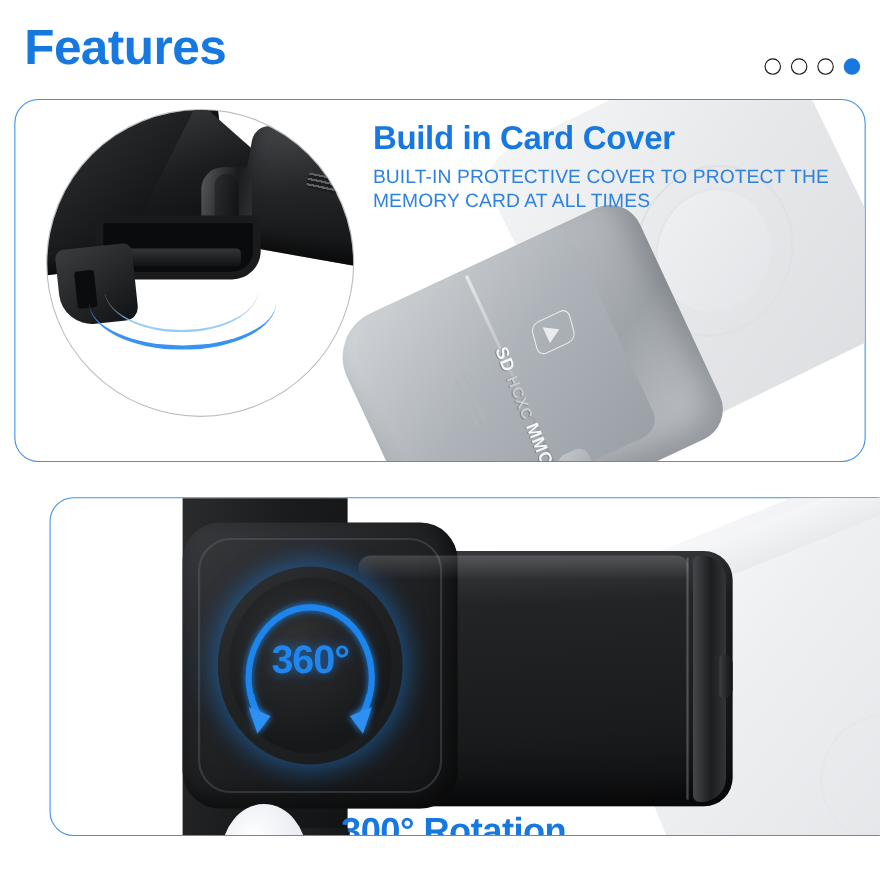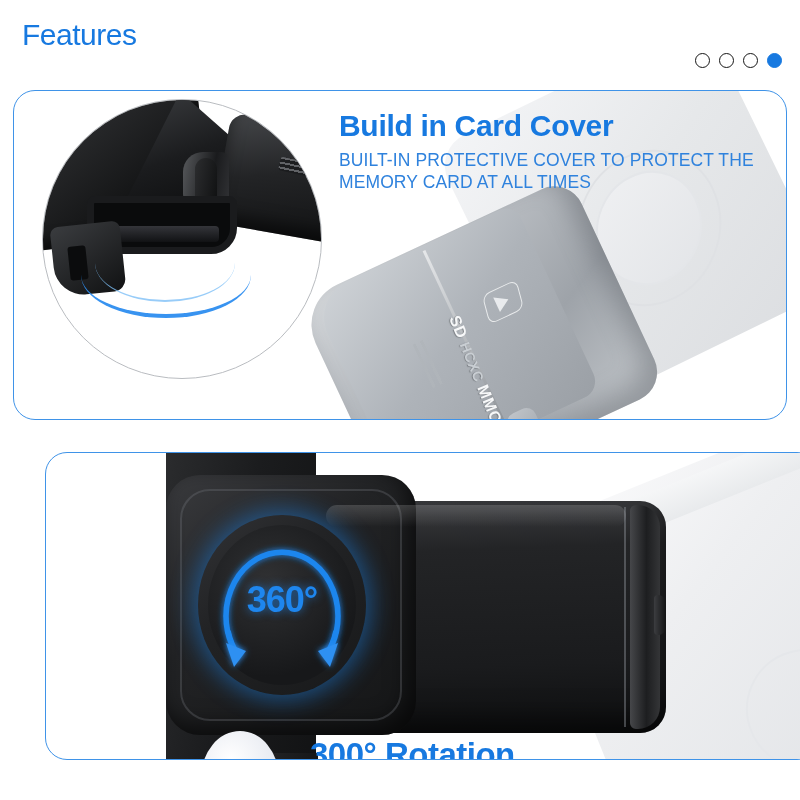--- a/index.html
+++ b/index.html
@@ -10,21 +10,21 @@
     overflow:hidden;
     position:relative;
   }
 
   
   #header{
     position:absolute; left:0; top:0; width:800px; height:90px;
   }
   #page-title{
     position:absolute; left:22px; top:20px;
-    font-size:30px; font-weight:normal; letter-spacing:-0.5px;
+    font-size:45px; font-weight:bold; letter-spacing:-0.5px;
     color:#1779e0;
     line-height:1;
   }
   #pager-dots{
     position:absolute; right:18px; top:53px;
     display:flex; gap:9px; align-items:center;
   }
   .dot{
     width:15px; height:15px; border-radius:50%;
     border:1.6px solid #161616; background:#ffffff;

